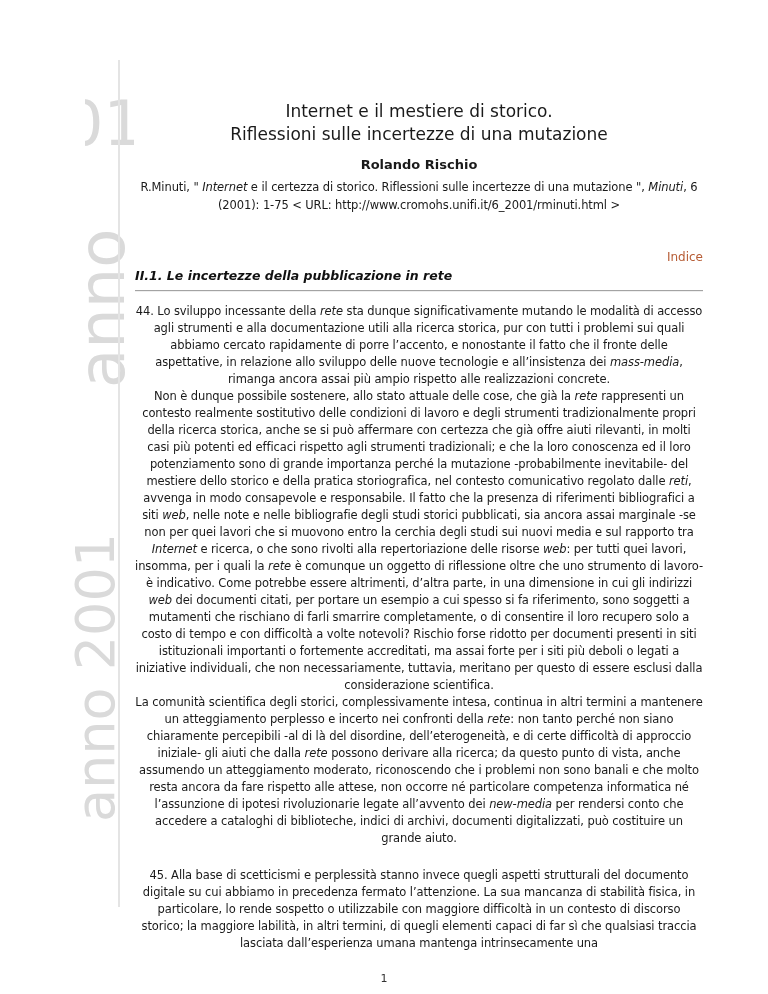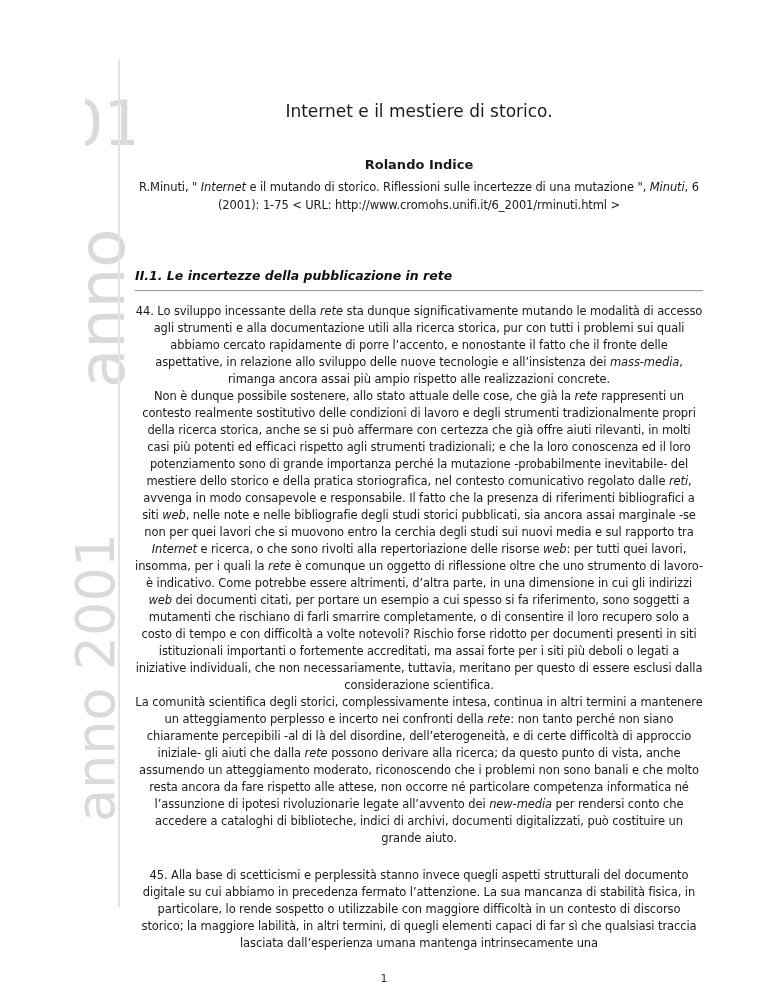--- a/index.html
+++ b/index.html
@@ -91,26 +91,30 @@
     <span>01</span>
   </div>
   <div class="wm-anno-upper wm">anno</div>
   <div class="wm-lower wm">anno 2001</div>
   <div class="vrule"></div>
 
   <div class="content">
 
     <div class="title">
       <div>Internet e il mestiere di storico.</div>
+      <div>Riflessioni sulle incertezze di una mutazione</div>
     </div>
 
-    <div class="author">Rolando Indice</div>
+    <div class="author">Rolando Rischio</div>
 
-    <div class="citation"><span>R.Minuti, " </span><i>Internet</i><span> e il mutando di storico. Riflessioni sulle incertezze di una mutazione ", </span><i>Minuti</i><span>, 6 (2001): 1-75 &lt; URL: http://www.cromohs.unifi.it/6_2001/rminuti.html &gt;</span></div>
+    <div class="citation"><span>R.Minuti, " </span><i>Internet</i><span> e il certezza di storico. Riflessioni sulle incertezze di una mutazione ", </span><i>Minuti</i><span>, 6 (2001): 1-75 &lt; URL: http://www.cromohs.unifi.it/6_2001/rminuti.html &gt;</span></div>
 
+    <div class="indice-row">
+      <a class="indice-link">Indice</a>
+    </div>
 
     <h2 class="section-heading">II.1. Le incertezze della pubblicazione in rete</h2>
 
     <hr class="rule">
 
     <div class="body-text">
       <p><span>44. Lo sviluppo incessante della </span><i>rete</i><span> sta dunque significativamente mutando le modalità di accesso agli strumenti e alla documentazione utili alla ricerca storica, pur con tutti i problemi sui quali abbiamo cercato rapidamente di porre l’accento, e nonostante il fatto che il fronte delle aspettative, in relazione allo sviluppo delle nuove tecnologie e all’insistenza dei </span><i>mass-media</i><span>, rimanga ancora assai più ampio rispetto alle realizzazioni concrete.</span></p>
       <p><span>Non è dunque possibile sostenere, allo stato attuale delle cose, che già la </span><i>rete</i><span> rappresenti un contesto realmente sostitutivo delle condizioni di lavoro e degli strumenti tradizionalmente propri della ricerca storica, anche se si può affermare con certezza che già offre aiuti rilevanti, in molti casi più potenti ed efficaci rispetto agli strumenti tradizionali; e che la loro conoscenza ed il loro potenziamento sono di grande importanza perché la mutazione -probabilmente inevitabile- del mestiere dello storico e della pratica storiografica, nel contesto comunicativo regolato dalle </span><i>reti</i><span>, avvenga in modo consapevole e responsabile. Il fatto che la presenza di riferimenti bibliografici a siti </span><i>web</i><span>, nelle note e nelle bibliografie degli studi storici pubblicati, sia ancora assai marginale -se non per quei lavori che si muovono entro la cerchia degli studi sui nuovi media e sul rapporto tra </span><i>Internet</i><span> e ricerca, o che sono rivolti alla repertoriazione delle risorse </span><i>web</i><span>: per tutti quei lavori, insomma, per i quali la </span><i>rete</i><span> è comunque un oggetto di riflessione oltre che uno strumento di lavoro- è indicativo. Come potrebbe essere altrimenti, d’altra parte, in una dimensione in cui gli indirizzi </span><i>web</i><span> dei documenti citati, per portare un esempio a cui spesso si fa riferimento, sono soggetti a mutamenti che rischiano di farli smarrire completamente, o di consentire il loro recupero solo a costo di tempo e con difficoltà a volte notevoli? Rischio forse ridotto per documenti presenti in siti istituzionali importanti o fortemente accreditati, ma assai forte per i siti più deboli o legati a iniziative individuali, che non necessariamente, tuttavia, meritano per questo di essere esclusi dalla considerazione scientifica.</span></p>
       <p><span>La comunità scientifica degli storici, complessivamente intesa, continua in altri termini a mantenere un atteggiamento perplesso e incerto nei confronti della </span><i>rete</i><span>: non tanto perché non siano chiaramente percepibili -al di là del disordine, dell’eterogeneità, e di certe difficoltà di approccio iniziale- gli aiuti che dalla </span><i>rete</i><span> possono derivare alla ricerca; da questo punto di vista, anche assumendo un atteggiamento moderato, riconoscendo che i problemi non sono banali e che molto resta ancora da fare rispetto alle attese, non occorre né particolare competenza informatica né l’assunzione di ipotesi rivoluzionarie legate all’avvento dei </span><i>new-media</i><span> per rendersi conto che accedere a cataloghi di biblioteche, indici di archivi, documenti digitalizzati, può costituire un grande aiuto.</span></p>
       <p class="p-gap"><span>45. Alla base di scetticismi e perplessità stanno invece quegli aspetti strutturali del documento digitale su cui abbiamo in precedenza fermato l’attenzione. La sua mancanza di stabilità fisica, in particolare, lo rende sospetto o utilizzabile con maggiore difficoltà in un contesto di discorso storico; la maggiore labilità, in altri termini, di quegli elementi capaci di far sì che qualsiasi traccia lasciata dall’esperienza umana mantenga intrinsecamente una</span></p>

